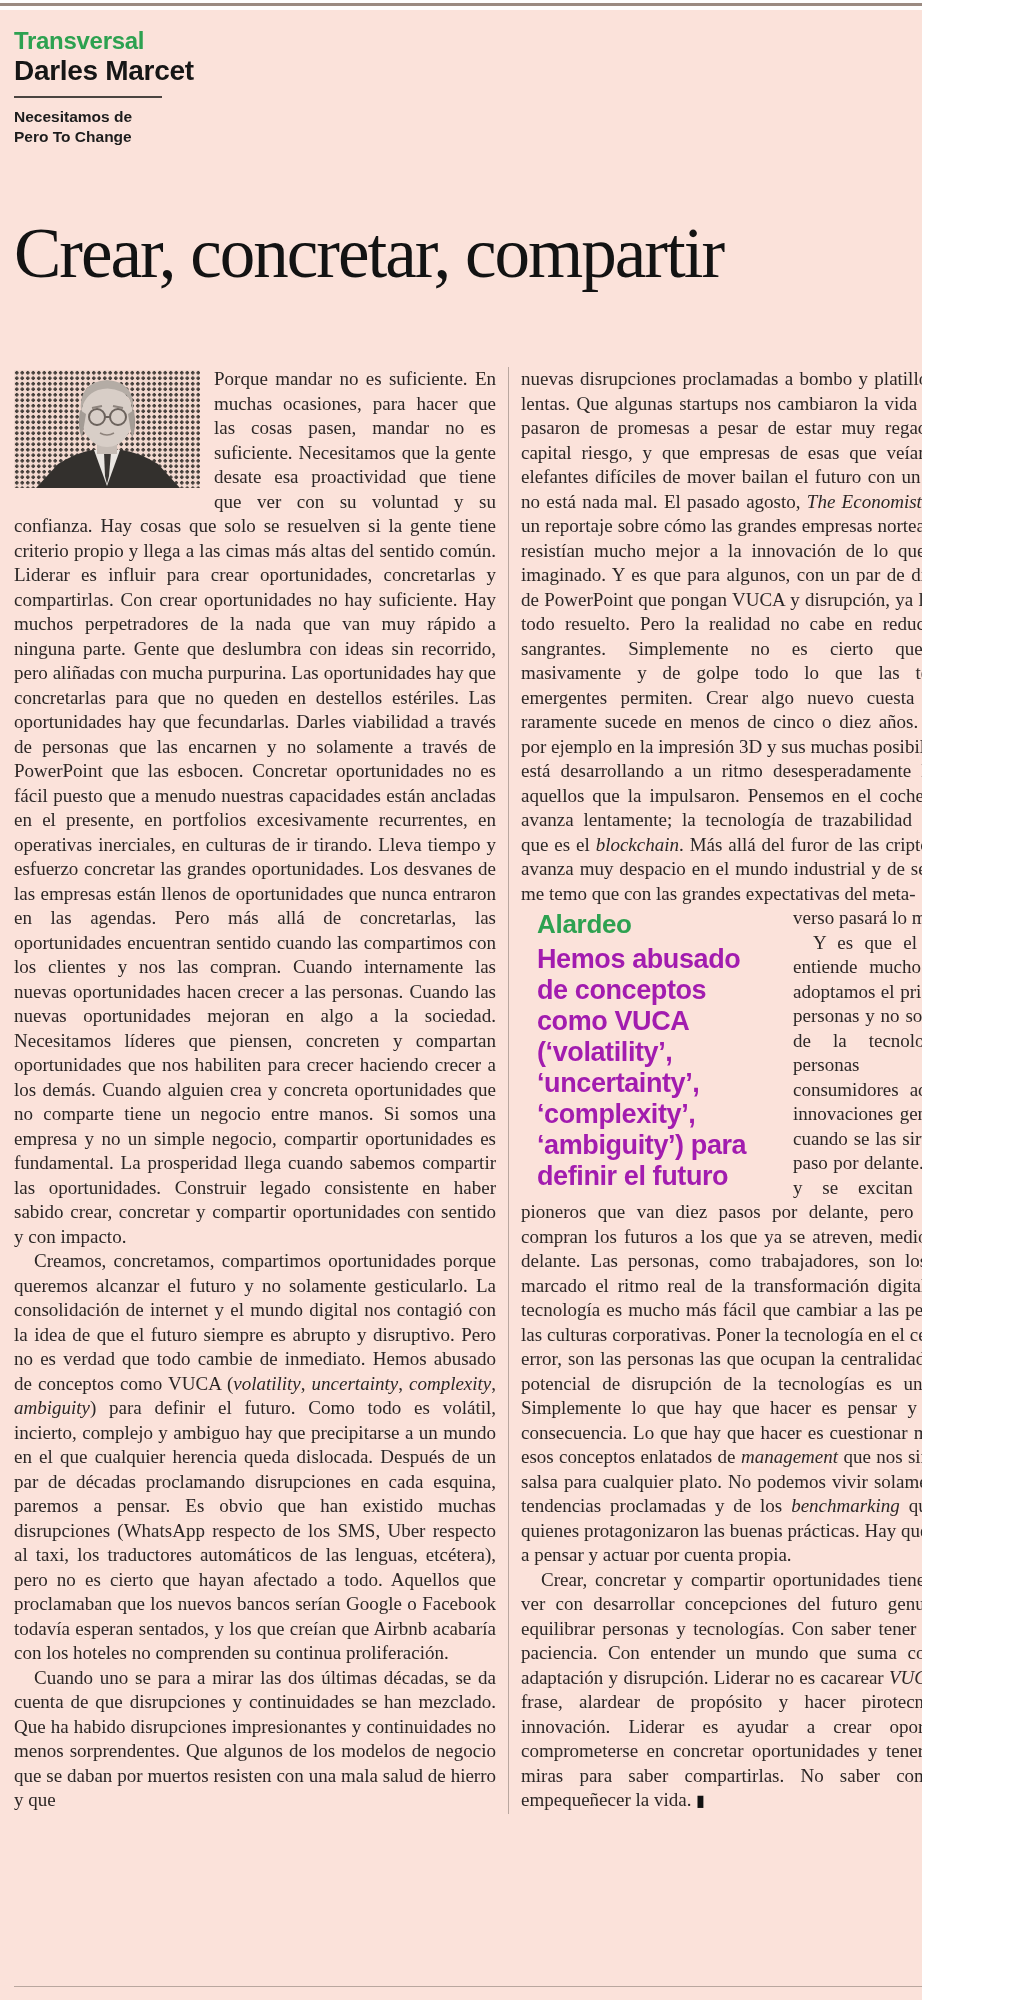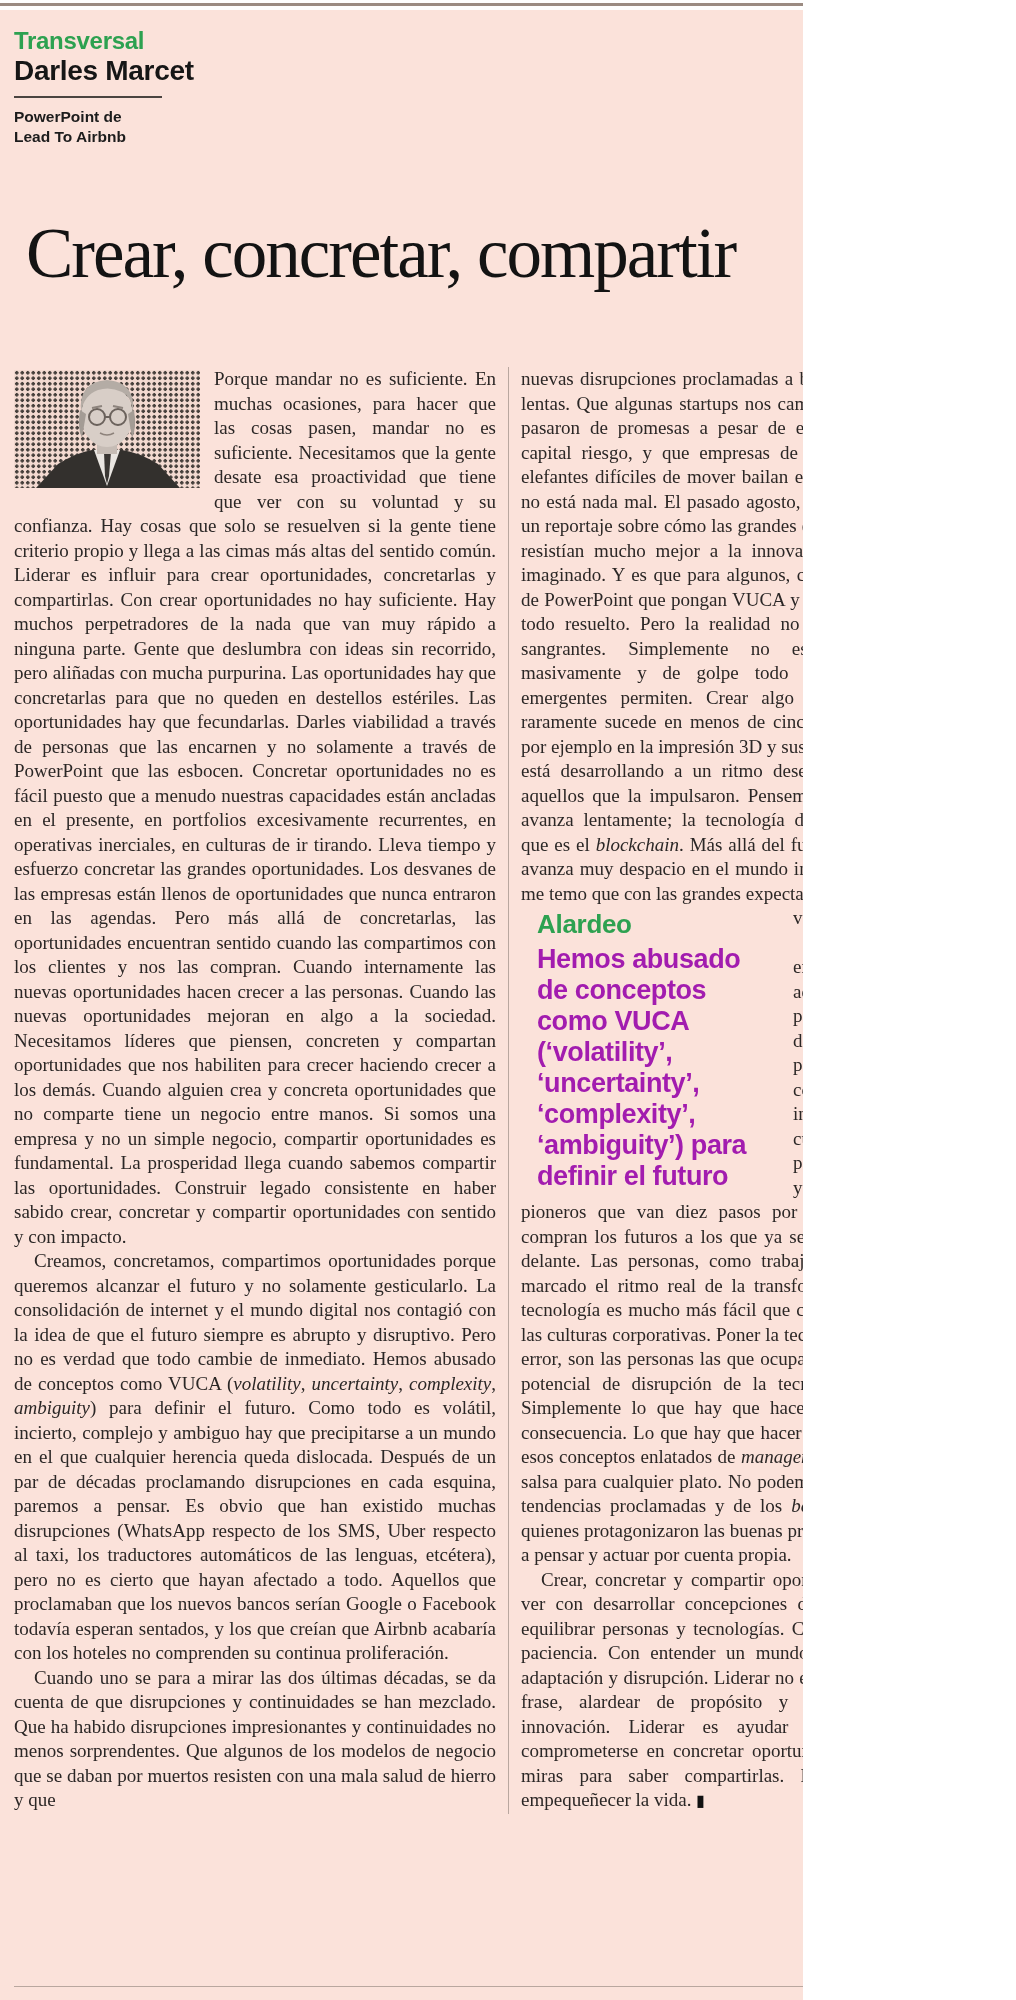--- a/index.html
+++ b/index.html
@@ -1,31 +1,31 @@
 <!DOCTYPE html>
 <html lang="es" style="--bg: #fbe2da; --accent: #2da150; --ink: #2b2726; --rule: #b9a79f; --toprule: #9b8b82;"><head>
 <meta charset="utf-8">
 <style>
   :root{
     --bg:#fbe2da; --accent:#2da150; --ink:#2b2726; --head:#131313;
     --rule:#b9a79f; --toprule:#9b8b82;
   }
   html,body{margin:0;padding:0;background:#ffffff;}
-  .page{position:relative;width:803px;height:2000px;background:#fff;overflow:hidden;
+  .page{position:relative;width:922px;height:2000px;background:#fff;overflow:hidden;
         font-family:"Liberation Serif",serif;}
   .top-rule{position:absolute;top:3px;left:0;width:1016px;height:3px;background:var(--toprule);}
   .content{position:absolute;top:10px;left:0;width:1016px;height:1990px;background:var(--bg);
            box-sizing:border-box;padding:18px 14px 0 14px;}
   
   .kicker{font:bold 24px/1.08 "Liberation Sans",sans-serif;color:var(--accent);letter-spacing:-0.3px;}
   .author{font:bold 28px/1.12 "Liberation Sans",sans-serif;color:#161616;letter-spacing:-0.3px;margin-top:1px;}
   .author-rule{width:148px;border:none;border-top:2px solid #4a4440;margin:10px 0 9px 0;}
   .role{font:bold 15.5px/1.25 "Liberation Sans",sans-serif;color:#1c1c1c;}
   
-  .headline{margin:72px 0 0 12px;font:normal 71px/1.0 "Liberation Serif",serif;color:var(--head);
+  .headline{margin:72px 0 0 0;font:normal 71px/1.0 "Liberation Serif",serif;color:var(--head);
             letter-spacing:-2px;white-space:nowrap;}
   
   .columns{display:flex;margin-top:78px;}
   .col{width:494px;box-sizing:border-box;}
   .col-left{padding-right:12px;}
   .col-right{border-left:1.5px solid var(--rule);padding-left:12px;}
   .body-p{margin:0;font:19px/24.5px "Liberation Serif",serif;color:var(--ink);
           text-align:justify;}
   .indent{text-indent:20px;}
   .body-p i{font-style:italic;}
@@ -48,22 +48,22 @@
 
 <div class="page">
   <div class="top-rule"></div>
 
   <div class="content">
 
     <div>
       <div class="kicker">Transversal</div>
       <div class="author">Darles Marcet</div>
       <hr class="author-rule">
-      <div class="role">PowerPoint de</div>
-      <div class="role">Lead To Airbnb</div>
+      <div class="role">Necesitamos de</div>
+      <div class="role">Pero To Change</div>
     </div>
 
     <h1 class="headline">Crear, concretar, compartir</h1>
 
     <div class="columns">
 
       <div class="col col-left">
         <p class="body-p">
           <span class="photo">
             <svg viewBox="0 0 186 118" preserveAspectRatio="none">

